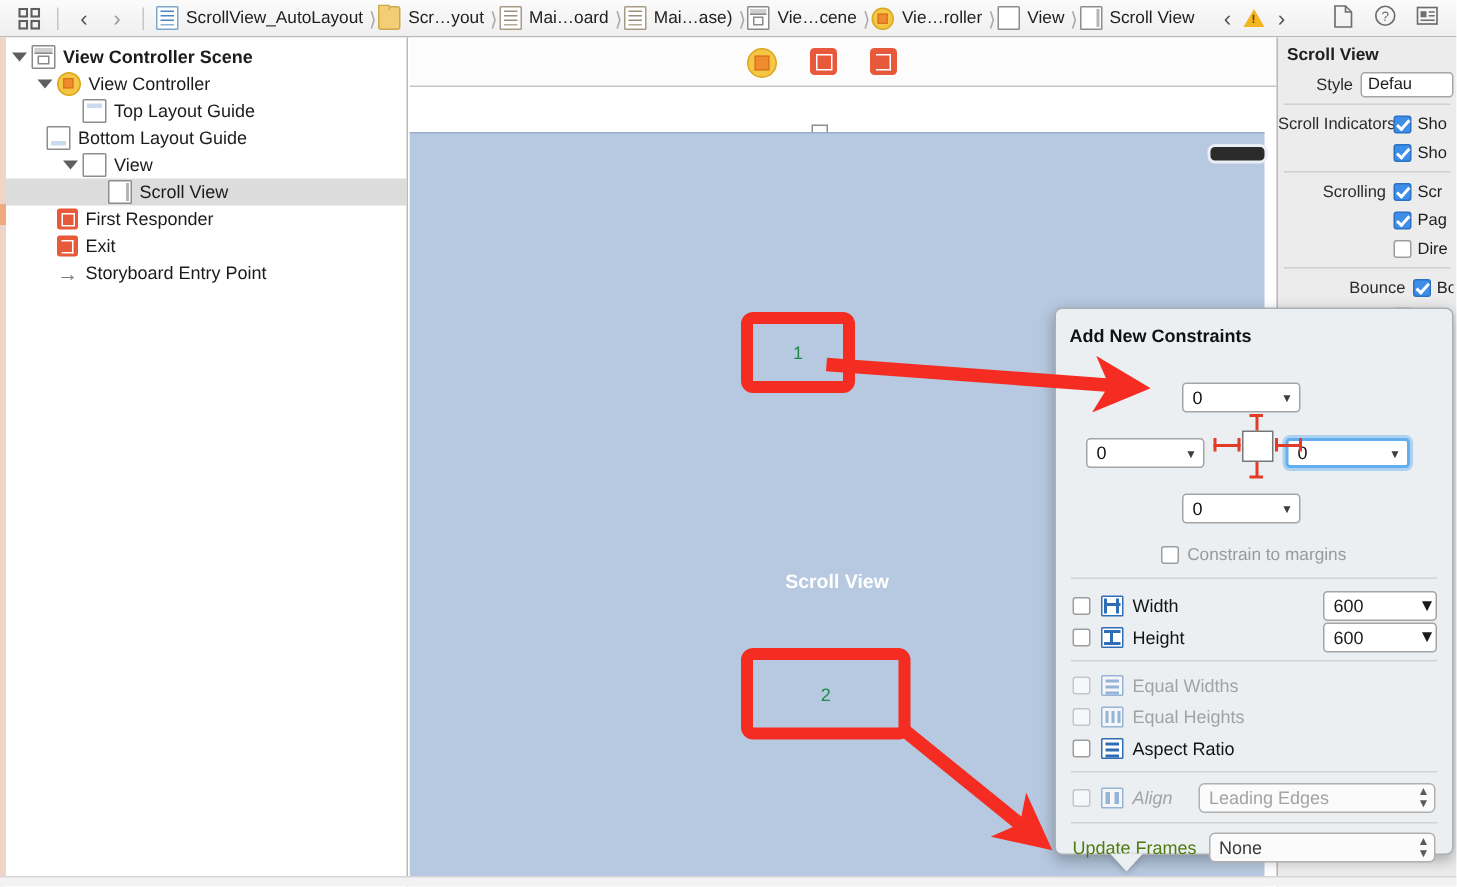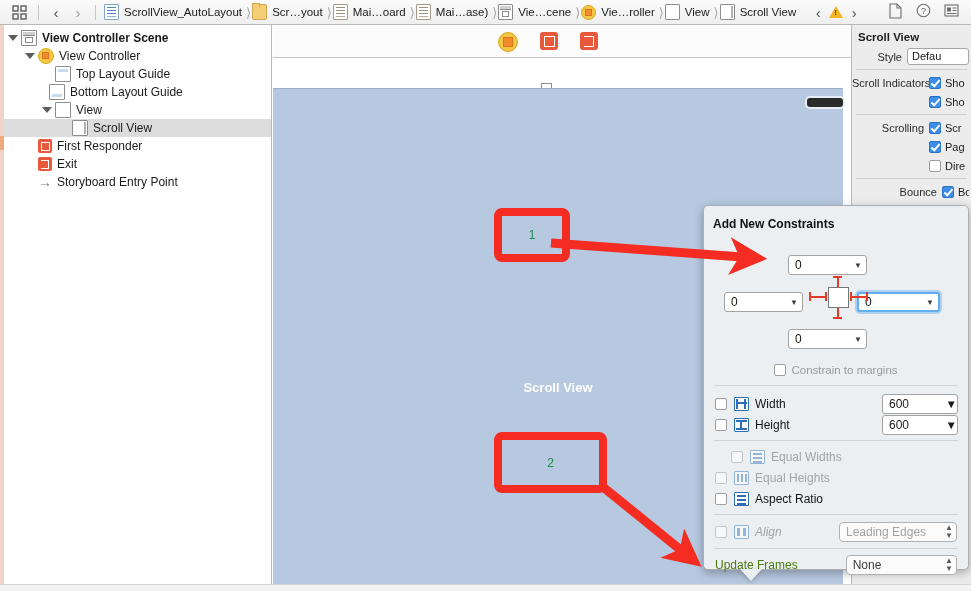--- a/index.html
+++ b/index.html
@@ -216,21 +216,20 @@
   .val-spin {
     width:76px; height:20px; background:#fff; border:1px solid #a4a4a4; border-radius:3px;
     box-sizing:border-box; display:flex; align-items:center; margin-right:10px;
   }
   .val-spin .sv { font-size:12px; padding-left:6px; flex:1; }
 
   .pop-select {
     flex:1; height:20px; background:#fbfbfb; border:1px solid #b0b0b0; border-radius:4px;
     box-sizing:border-box; display:flex; align-items:center; font-size:12px; color:#3b3b3b;
     margin-right:11px;
-    margin-left:40px;
   }
   .pop-select .psv { padding-left:6px; flex:1; white-space:nowrap; overflow:hidden;}
   .pop-select.dim .psv { color:#a3a3a3; }
   .stepper { width:14px; text-align:center; font-size:8px; color:#5a5a5a; line-height:8px; }
 
   .uf-row { display:flex; align-items:center; height:24px; padding-left:11px; margin-top:4px; }
   .uf-label { font-size:12px; color:#4d7c0f; margin-right:8px; white-space:nowrap; }
 
   
   .ann-box {
@@ -343,21 +342,21 @@
         <div class="ol-row" style="padding-left: 25px;">
           <span class="disc"></span>
           <span class="ol-ic ico-vc"></span>
           <span class="ol-label">View Controller</span>
         </div>
         <div class="ol-row" style="padding-left: 42px;">
           <span class="disc empty"></span>
           <span class="ol-ic ic-guide-top"></span>
           <span class="ol-label">Top Layout Guide</span>
         </div>
-        <div class="ol-row" style="padding-left: 36px;">
+        <div class="ol-row" style="padding-left: 18px;">
           <span class="disc empty"></span>
           <span class="ol-ic ic-guide-bot"></span>
           <span class="ol-label">Bottom Layout Guide</span>
         </div>
         <div class="ol-row" style="padding-left: 42px;">
           <span class="disc"></span>
           <span class="ol-ic ico-view"></span>
           <span class="ol-label">View</span>
         </div>
         <div class="ol-row selected" style="padding-left: 59px;">
@@ -569,21 +568,21 @@
       <span class="con-ic ci-height"></span>
       <span class="con-label">Height</span>
       <span class="val-spin">
         <span class="sv">600</span>
         <span class="caret">▼</span>
       </span>
     </div>
 
     <div class="pop-hr" style="margin-top:5px;"></div>
 
-    <div class="con-row" style="margin-top:5px;margin-left:16px;">
+    <div class="con-row" style="margin-top:5px;">
       <span class="cbx" style="opacity:0.5"></span>
       <span class="con-ic ci-eqw dim"></span>
       <span class="con-label dim">Equal Widths</span>
     </div>
 
     <div class="con-row">
       <span class="cbx" style="opacity:0.5"></span>
       <span class="con-ic ci-eqh dim"></span>
       <span class="con-label dim">Equal Heights</span>
     </div>

